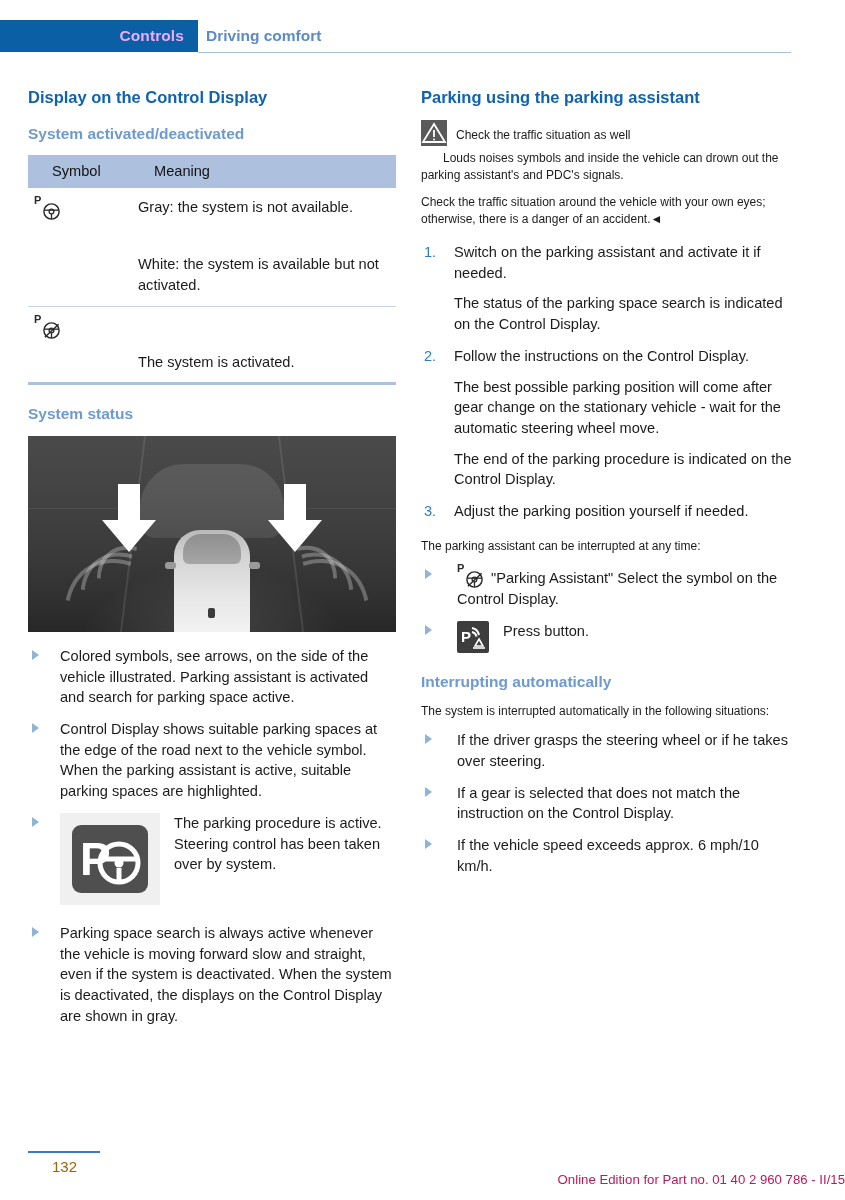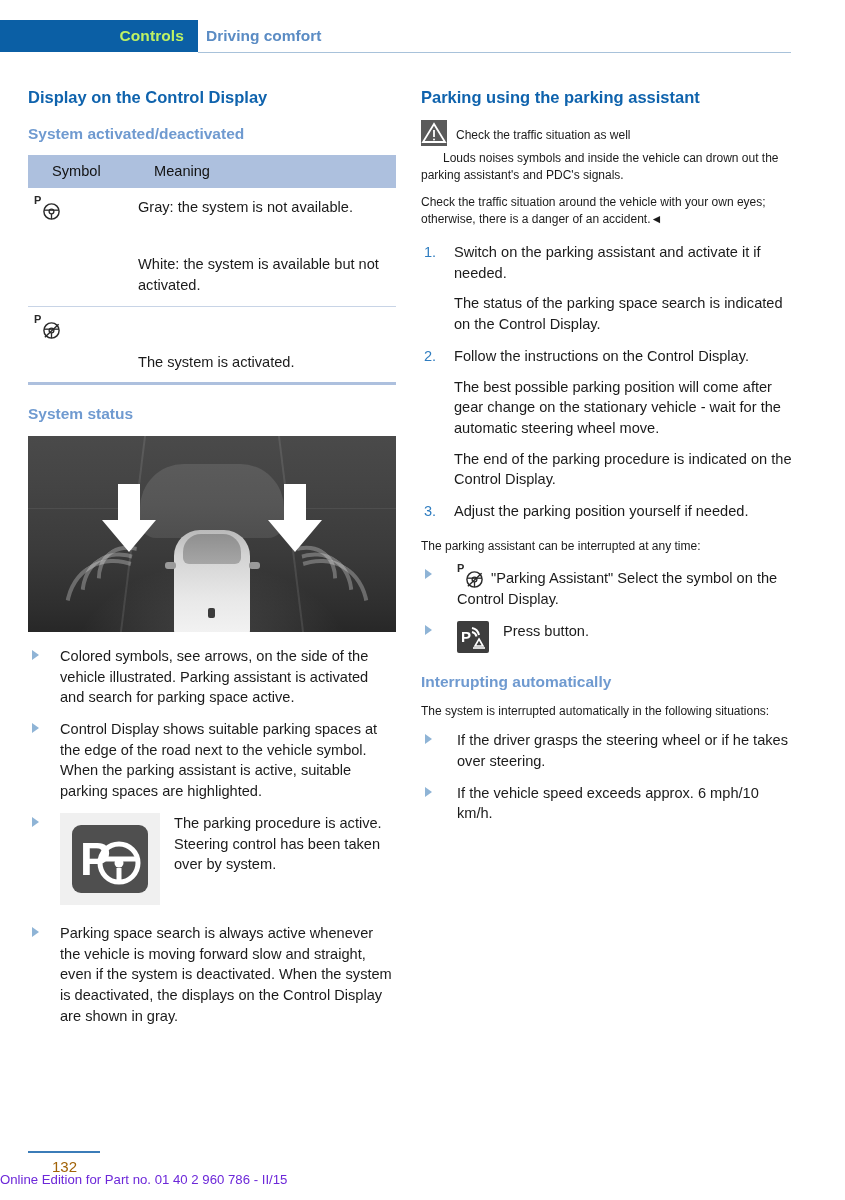--- a/index.html
+++ b/index.html
@@ -28,21 +28,21 @@
     position: relative;
     height: 32px;
   }
   .tab-active {
     position: absolute;
     left: 0;
     top: 0;
     width: 198px;
     height: 32px;
     background: #0b5fa5;
-    color: #bef264;
+    color: #f0abfc;
     font-size: 15.5px;
     font-weight: bold;
     display: flex;
     align-items: center;
     justify-content: flex-end;
     padding-right: 14px;
     box-sizing: border-box;
     letter-spacing: 0.1px;
   }
   .tab-inactive {
@@ -335,23 +335,23 @@
     left: 52px;
     top: 1158px;
     font-size: 15px;
     color: #a16207;
   }
   .footer-note {
     position: absolute;
     left: 0;
     top: 1172px;
     width: 845px;
-    text-align: left;
+    text-align: right;
     font-size: 13.2px;
-    color: #6d28d9;
+    color: #be185d;
   }
 </style>
 </head>
 <body>
 
 <div class="header">
   <div class="header-tabbar">
     <div class="tab-active">Controls</div>
     <div class="tab-inactive">Driving comfort</div>
     <div class="header-rule"></div>
@@ -544,20 +544,24 @@
   <h2 class="sub">Interrupting automatically</h2>
   <p class="body" style="margin-bottom:10px;">The system is interrupted automatically in the following situations:</p>
 
   <ul class="bl wide">
     <li>
       <span class="tri"></span>
       <span>If the driver grasps the steering wheel or if he takes over steering.</span>
     </li>
     <li>
       <span class="tri"></span>
+      <span>If a gear is selected that does not match the instruction on the Control Display.</span>
+    </li>
+    <li>
+      <span class="tri"></span>
       <span>If the vehicle speed exceeds approx. 6 mph/10 km/h.</span>
     </li>
   </ul>
 
 </div>
 
 <div class="footer-rule"></div>
 <div class="page-num">132</div>
 <div class="footer-note">Online Edition for Part no. 01 40 2 960 786 - II/15</div>
 

